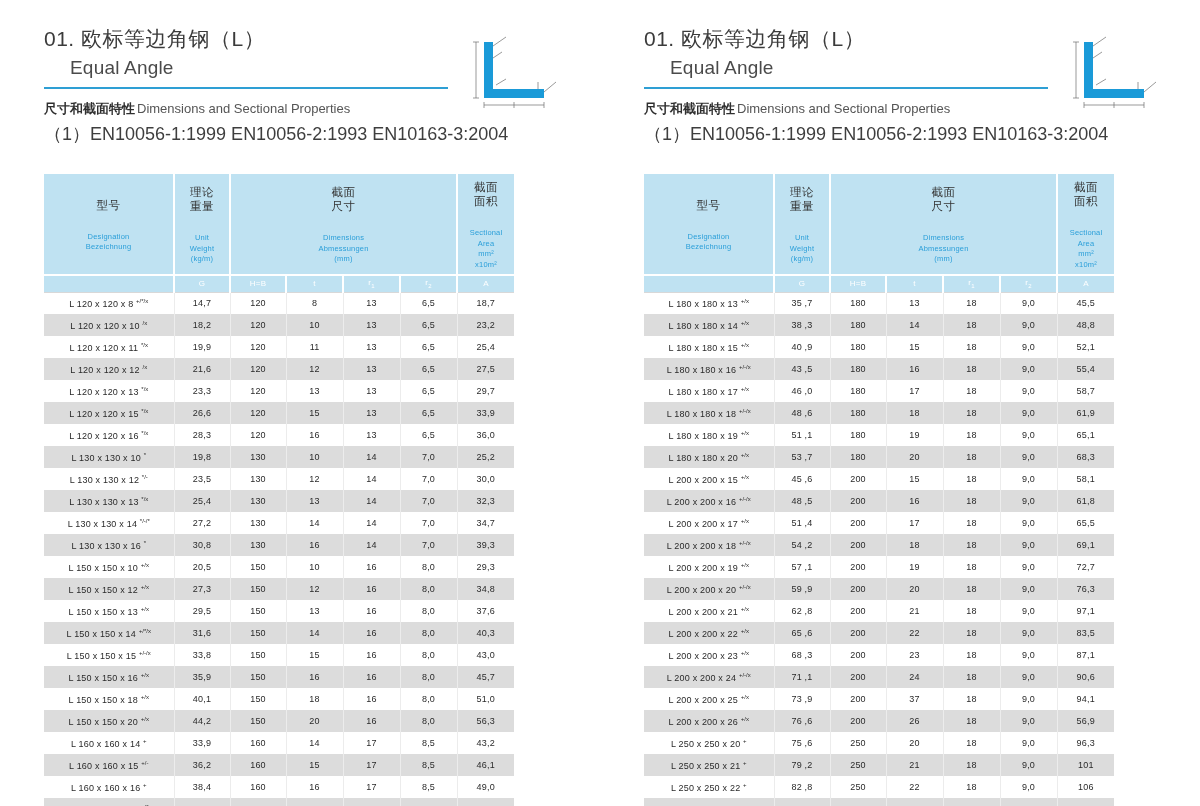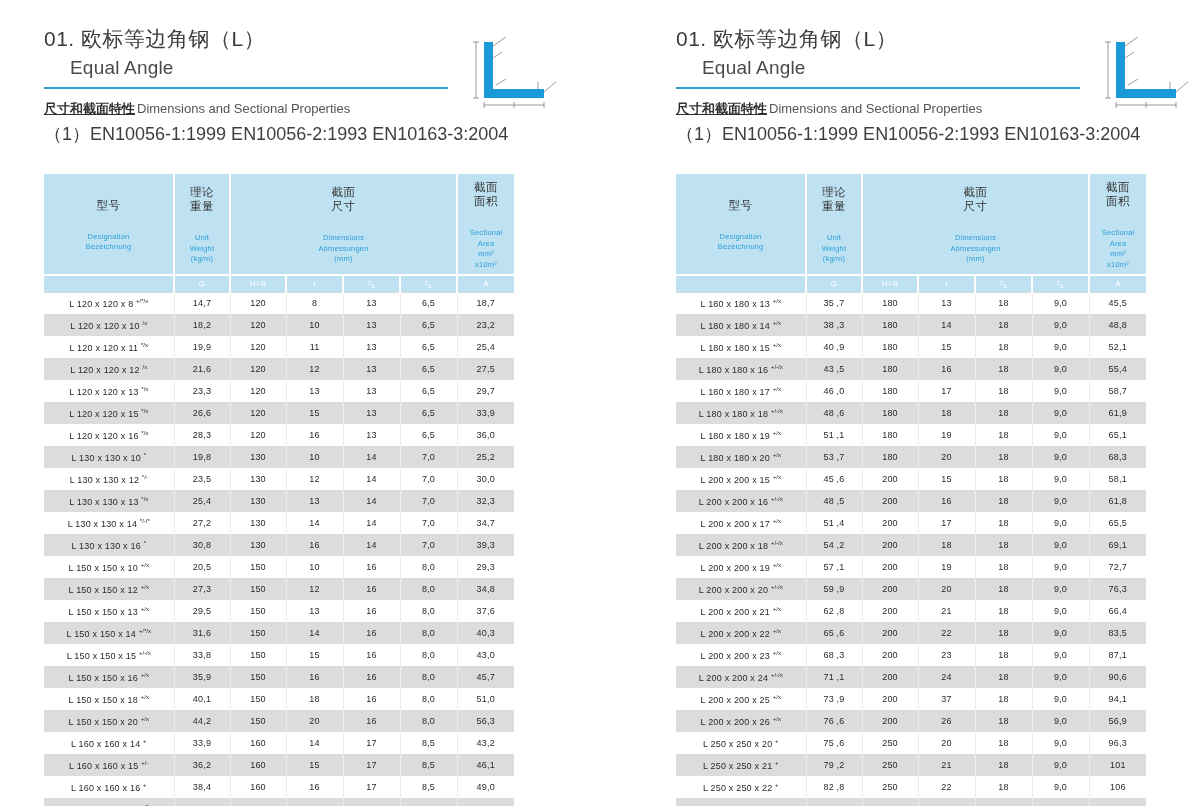--- a/index.html
+++ b/index.html
@@ -2,38 +2,38 @@
 <html><head>
 <meta charset="utf-8">
 <style>
   * { box-sizing: border-box; margin: 0; padding: 0; }
   body {
     width: 1200px; height: 806px;
     background: #ffffff;
     font-family: "Liberation Sans", "DejaVu Sans", sans-serif;
     overflow: hidden;
   }
-  .page { display: flex; width: 976px; height: 806px; gap: 32px; }
+  .page { display: flex; width: 976px; height: 806px; }
   .panel { width: 600px; height: 806px; position: relative; padding: 24px 0 0 0; }
   .panel-inner { padding-left: 44px; padding-right: 60px; }
 
   
   .head-row { display: flex; align-items: flex-start; }
   .head-text { flex: 0 0 auto; width: 404px; }
   .title-cn {
     font-size: 21px; color: #3b3b3b; letter-spacing: 0.5px;
     line-height: 30px; white-space: nowrap; font-weight: 400;
   }
   .title-en {
     font-size: 19px; color: #4a4a4a; line-height: 28px;
     padding-left: 26px; font-weight: 400; letter-spacing: 0.2px;
   }
   .rule { height: 2px; background: #2e9fd4; margin-top: 5px; width: 404px; }
   .sub1 { margin-top: 10px; font-size: 13px; color: #3e3e3e; line-height: 20px; white-space: nowrap;}
-  .sub1 .cn { font-weight: 700; color: #2f2f2f; text-decoration: underline; }
+  .sub1 .cn { font-weight: 700; color: #2f2f2f; }
   .sub1 .en { color: #555; margin-left: 2px; }
   .sub2 { margin-top: 6px; font-size: 18px; color: #3e3e3e; line-height: 19px; white-space: nowrap; }
 
   .head-fig { flex: 0 0 auto; margin-left: 18px; margin-top: 8px; }
 
   
   .tbl-wrap { margin-top: 30px; width: 450px; }
   table.spec { width: 450px; border-collapse: collapse; table-layout: fixed; }
 
   table.spec th, table.spec td {
@@ -617,21 +617,21 @@
                 <td class="cell">9,0</td>
                 <td class="cell">76,3</td>
               </tr>
               <tr class="odd">
                 <td class="cell desig">L 200 x 200 x 21 <span class="sup">+/x</span></td>
                 <td class="cell">62 ,8</td>
                 <td class="cell">200</td>
                 <td class="cell">21</td>
                 <td class="cell">18</td>
                 <td class="cell">9,0</td>
-                <td class="cell">66,4</td>
+                <td class="cell">97,1</td>
               </tr>
               <tr class="even">
                 <td class="cell desig">L 200 x 200 x 22 <span class="sup">+/x</span></td>
                 <td class="cell">65 ,6</td>
                 <td class="cell">200</td>
                 <td class="cell">22</td>
                 <td class="cell">18</td>
                 <td class="cell">9,0</td>
                 <td class="cell">83,5</td>
               </tr>

